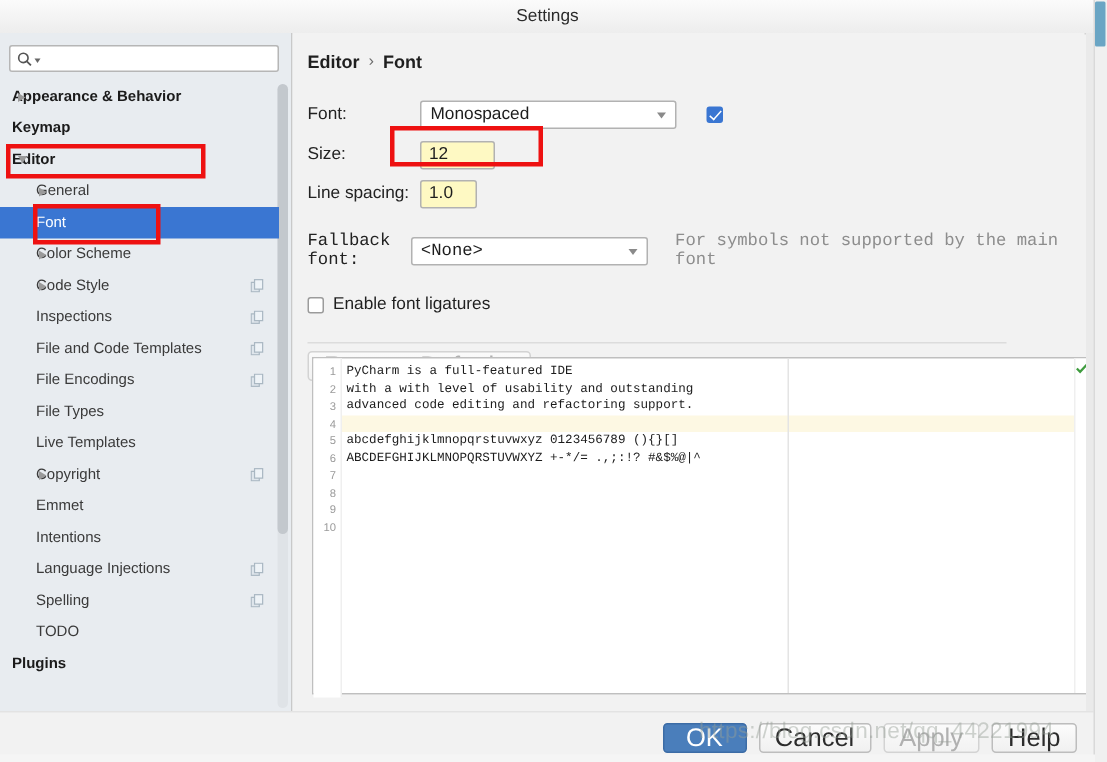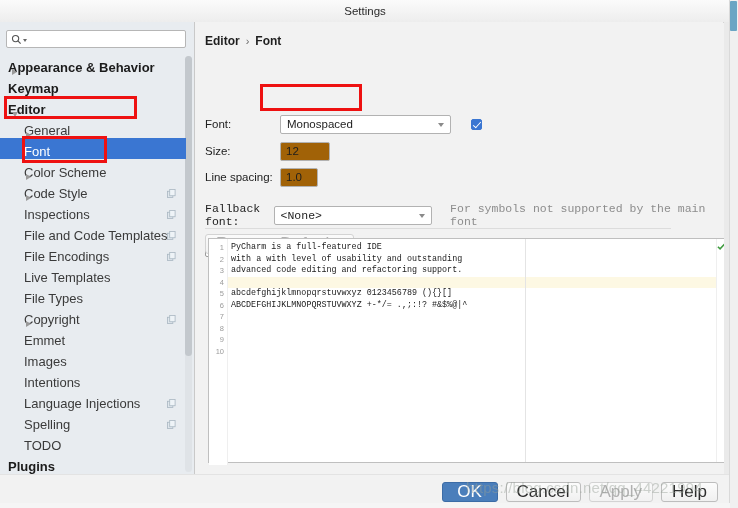--- a/index.html
+++ b/index.html
@@ -32,22 +32,22 @@
     background:#ffffff;border:1px solid #b6b6b6;border-radius:2px;
     display:flex;align-items:center;padding-left:4px;
   }
   .searchbox svg{display:block;}
   .searchinput{
     border:0;outline:0;background:transparent;flex:1;height:16px;
     font-family:"Liberation Sans",sans-serif;font-size:11px;color:#333;padding:0 3px;
   }
   .tree{position:absolute;left:0;top:32px;width:186px;height:420px;overflow:hidden;}
   .node{
-    position:relative;height:21px;display:flex;align-items:flex-end;
-    padding-left:8px;box-sizing:border-box;font-size:13px;color:#2a2a2a;
+    position:relative;height:21px;display:flex;align-items:center;
+    padding-left:8px;box-sizing:border-box;font-size:10px;color:#2a2a2a;
     white-space:nowrap;
   }
   .node.top{font-weight:bold;color:#1b1b1b;}
   .node.child{padding-left:24px;color:#3a3a3a;}
   .node.selected{background:#3a76d2;color:#ffffff;}
   .arrow{
     position:absolute;width:0;height:0;border-style:solid;
   }
   .arrow.right{
     border-width:3.5px 0 3.5px 5px;
@@ -73,39 +73,39 @@
   .rightpane{
     position:absolute;left:195px;top:22px;width:528px;height:452px;
     background:#f2f2f2;
   }
   .breadcrumb{
     position:absolute;left:10px;top:12px;font-size:12px;font-weight:bold;color:#1f1f1f;
     display:flex;align-items:center;gap:6px;
   }
   .breadcrumb .sep{font-weight:normal;color:#6b6b6b;font-size:11px;}
 
-  .form{position:absolute;left:10px;top:40px;width:510px;margin-top:48px;}
+  .form{position:absolute;left:10px;top:40px;width:510px;}
   .row{position:relative;height:26px;display:flex;align-items:center;}
   .lbl{font-size:11.5px;color:#222;}
   .lbl.w{width:75px;}
 
   .combo{
     position:relative;box-sizing:border-box;height:19px;
     background:#ffffff;border:1px solid #b2b2b2;border-radius:2px;
     display:flex;align-items:center;padding:0 18px 0 6px;
     font-size:11.5px;color:#1d1d1d;
   }
   .combo .cv{white-space:nowrap;overflow:hidden;}
   .combo .carat{
     position:absolute;right:6px;top:7px;width:0;height:0;border-style:solid;
     border-width:4px 3.5px 0 3.5px;
     border-color:#8a8a8a transparent transparent transparent;
   }
   .textfield{
-    box-sizing:border-box;height:19px;background:#a16207;
+    box-sizing:border-box;height:19px;background:#fef9c3;
     border:1px solid #b2b2b2;border-radius:2px;
     font-family:"Liberation Sans",sans-serif;font-size:11.5px;color:#1d1d1d;
     padding:0 5px;outline:none;
   }
 
   .chk{
     width:11px;height:11px;box-sizing:border-box;border-radius:2px;
     border:1px solid #9b9b9b;background:#ffffff;display:inline-block;position:relative;
   }
   .chk.on{background:#3a76d2;border-color:#3a76d2;}
@@ -250,38 +250,35 @@
             </svg></span>
         </div>
         <div class="node child">
           <span>File Encodings</span>
           <span class="gutter-ico"><svg width="9" height="9" viewBox="0 0 10 10">
               <rect x="0.5" y="2.5" width="6" height="7" fill="#dfe6ec" stroke="#a9b7c2" stroke-width="0.9"></rect>
               <rect x="3" y="0.5" width="6" height="7" fill="#eef3f7" stroke="#a9b7c2" stroke-width="0.9"></rect>
             </svg></span>
         </div>
         <div class="node child">
+          <span>File Types</span>
+        </div>
+        <div class="node child">
           <span>Live Templates</span>
-        </div>
-        <div class="node child">
-          <span>File Types</span>
         </div>
         <div class="node child">
           <span class="arrow right a-child"></span>
           <span>Copyright</span>
           <span class="gutter-ico"><svg width="9" height="9" viewBox="0 0 10 10">
               <rect x="0.5" y="2.5" width="6" height="7" fill="#dfe6ec" stroke="#a9b7c2" stroke-width="0.9"></rect>
               <rect x="3" y="0.5" width="6" height="7" fill="#eef3f7" stroke="#a9b7c2" stroke-width="0.9"></rect>
             </svg></span>
         </div>
         <div class="node child">
           <span>Emmet</span>
-        </div>
-        <div class="node child">
-          <span>Images</span>
         </div>
         <div class="node child">
           <span>Intentions</span>
         </div>
         <div class="node child">
           <span>Language Injections</span>
           <span class="gutter-ico"><svg width="9" height="9" viewBox="0 0 10 10">
               <rect x="0.5" y="2.5" width="6" height="7" fill="#dfe6ec" stroke="#a9b7c2" stroke-width="0.9"></rect>
               <rect x="3" y="0.5" width="6" height="7" fill="#eef3f7" stroke="#a9b7c2" stroke-width="0.9"></rect>
             </svg></span>

